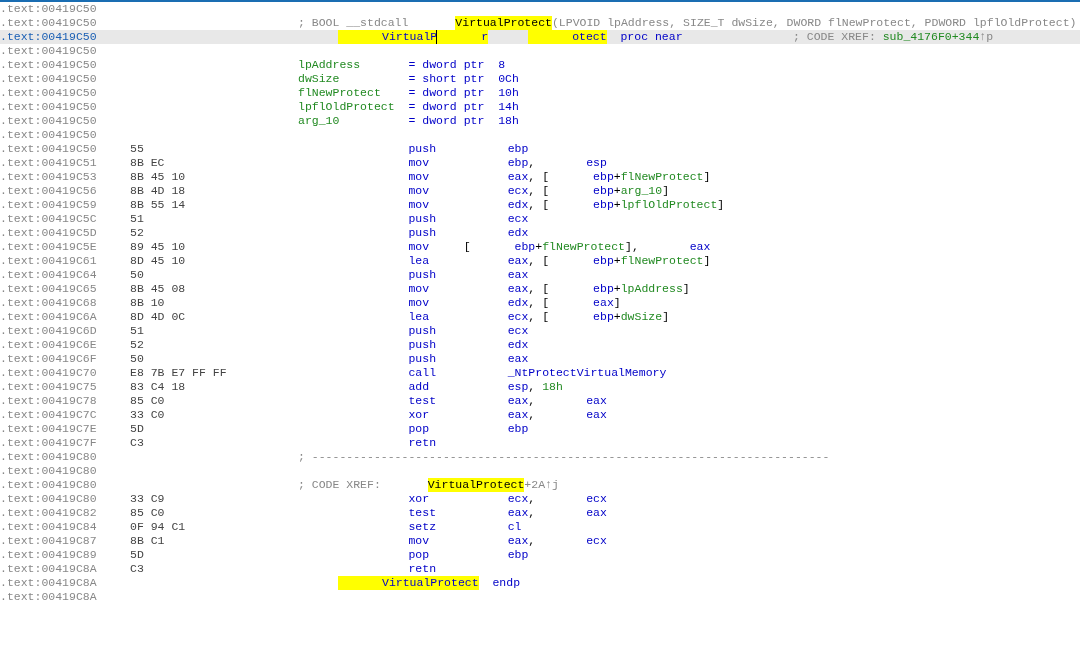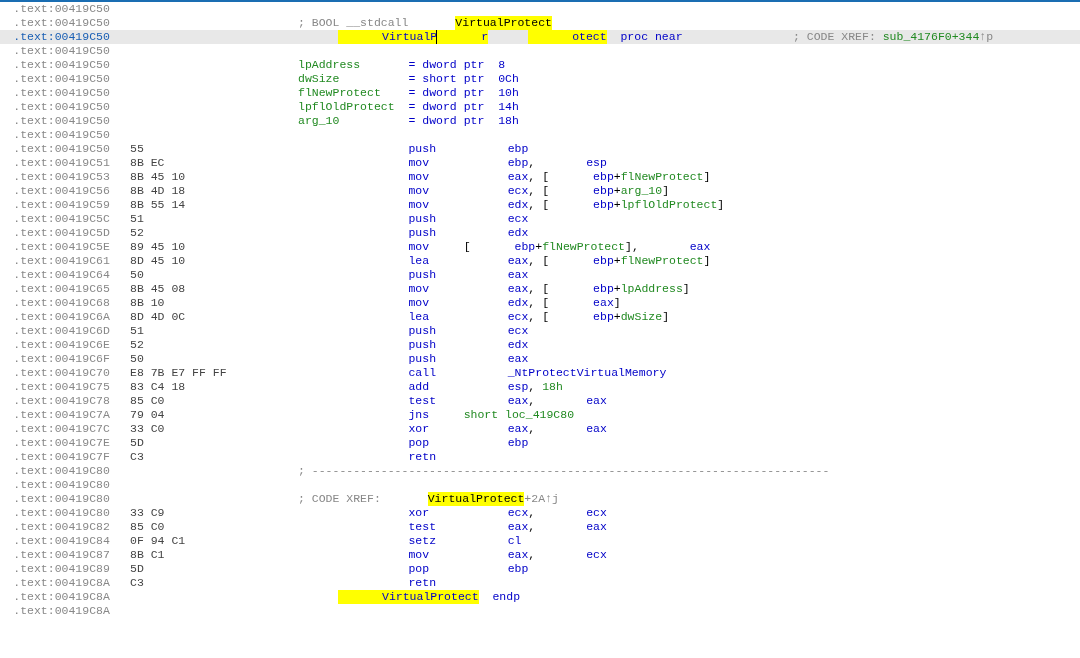--- a/index.html
+++ b/index.html
@@ -1,38 +1,38 @@
 <!DOCTYPE html>
 <html><head>
 <meta charset="utf-8">
 <style>
   html,body{margin:0;padding:0;background:#fff;font-family:Consolas,'Courier New',monospace;font-size:11.5px;line-height:14px;color:#000;}
   .view{width:1080px;height:658px;overflow:hidden;border-top:2px solid #1a6db2;}
   .row{display:flex;white-space:pre;}
   .row.highlight{background:#e8e8e8;}
-  .addr{color:#888;min-width:130px;text-align:center;}
+  .addr{color:#888;min-width:130px;}
   .addr.cur{color:#1a5fb4;}
   .bytes{color:#444;min-width:168px;}
   .op{color:#0000c8;}
   .num{color:#228a22;}
   .cmt{color:#888;}
   .ref{color:#228a22;}
   .nm{color:#0000c8;padding-left:44px;}
   .hl{background:#ffff00;margin-left:40px;}
   .sym{color:#000;}
   .dir{color:#0000c8;}
   .cursor{border-left:1px solid #000;margin-left:-1px;}
 </style>
 </head>
 <body>
 <div class="view">
 
 <div id="rows">
       <div class="row"><span class="addr">.text:00419C50 </span><span class="bytes">                        </span></div>
-      <div class="row"><span class="addr">.text:00419C50 </span><span class="bytes">                        </span><span class="cmt">; BOOL __stdcall </span><span class="hl">VirtualProtect</span></div>
+      <div class="row"><span class="addr">.text:00419C50 </span><span class="bytes">                        </span><span class="cmt">; BOOL __stdcall </span><span class="hl">VirtualProtect</span><span class="cmt">(LPVOID lpAddress, SIZE_T dwSize, DWORD flNewProtect, PDWORD lpflOldProtect)</span></div>
       <div class="row highlight"><span class="addr cur">.text:00419C50 </span><span class="bytes">                        </span><span class="hl nm">VirtualP</span><span class="hl nm cursor">r</span><span class="hl nm">otect</span><span>  </span><span class="dir">proc near                </span><span class="cmt">; CODE XREF: </span><span class="ref">sub_4176F0+344</span><span class="cmt">↑p</span></div>
       <div class="row"><span class="addr">.text:00419C50 </span><span class="bytes">                        </span></div>
       <div class="row"><span class="addr">.text:00419C50 </span><span class="bytes">                        </span><span class="ref">lpAddress       </span><span class="dir">= dword ptr  8</span></div>
       <div class="row"><span class="addr">.text:00419C50 </span><span class="bytes">                        </span><span class="ref">dwSize          </span><span class="dir">= short ptr  0Ch</span></div>
       <div class="row"><span class="addr">.text:00419C50 </span><span class="bytes">                        </span><span class="ref">flNewProtect    </span><span class="dir">= dword ptr  10h</span></div>
       <div class="row"><span class="addr">.text:00419C50 </span><span class="bytes">                        </span><span class="ref">lpflOldProtect  </span><span class="dir">= dword ptr  14h</span></div>
       <div class="row"><span class="addr">.text:00419C50 </span><span class="bytes">                        </span><span class="ref">arg_10          </span><span class="dir">= dword ptr  18h</span></div>
       <div class="row"><span class="addr">.text:00419C50 </span><span class="bytes">                        </span></div>
       <div class="row"><span class="addr">.text:00419C50 </span><span class="bytes">55                      </span><span>                </span><span class="op">push    </span><span class="nm">ebp</span></div>
       <div class="row"><span class="addr">.text:00419C51 </span><span class="bytes">8B EC                   </span><span>                </span><span class="op">mov     </span><span class="nm">ebp</span><span class="sym">, </span><span class="nm">esp</span></div>
@@ -46,21 +46,20 @@
       <div class="row"><span class="addr">.text:00419C64 </span><span class="bytes">50                      </span><span>                </span><span class="op">push    </span><span class="nm">eax</span></div>
       <div class="row"><span class="addr">.text:00419C65 </span><span class="bytes">8B 45 08                </span><span>                </span><span class="op">mov     </span><span class="nm">eax</span><span class="sym">, [</span><span class="nm">ebp</span><span class="sym">+</span><span class="ref">lpAddress</span><span class="sym">]</span></div>
       <div class="row"><span class="addr">.text:00419C68 </span><span class="bytes">8B 10                   </span><span>                </span><span class="op">mov     </span><span class="nm">edx</span><span class="sym">, [</span><span class="nm">eax</span><span class="sym">]</span></div>
       <div class="row"><span class="addr">.text:00419C6A </span><span class="bytes">8D 4D 0C                </span><span>                </span><span class="op">lea     </span><span class="nm">ecx</span><span class="sym">, [</span><span class="nm">ebp</span><span class="sym">+</span><span class="ref">dwSize</span><span class="sym">]</span></div>
       <div class="row"><span class="addr">.text:00419C6D </span><span class="bytes">51                      </span><span>                </span><span class="op">push    </span><span class="nm">ecx</span></div>
       <div class="row"><span class="addr">.text:00419C6E </span><span class="bytes">52                      </span><span>                </span><span class="op">push    </span><span class="nm">edx</span></div>
       <div class="row"><span class="addr">.text:00419C6F </span><span class="bytes">50                      </span><span>                </span><span class="op">push    </span><span class="nm">eax</span></div>
       <div class="row"><span class="addr">.text:00419C70 </span><span class="bytes">E8 7B E7 FF FF          </span><span>                </span><span class="op">call    </span><span class="nm">_NtProtectVirtualMemory</span></div>
       <div class="row"><span class="addr">.text:00419C75 </span><span class="bytes">83 C4 18                </span><span>                </span><span class="op">add     </span><span class="nm">esp</span><span class="sym">, </span><span class="num">18h</span></div>
       <div class="row"><span class="addr">.text:00419C78 </span><span class="bytes">85 C0                   </span><span>                </span><span class="op">test    </span><span class="nm">eax</span><span class="sym">, </span><span class="nm">eax</span></div>
-      <div class="row"><span class="addr">.text:00419C7A </span><span class="bytes">79 04                   </span><span>                </span><span class="op">jns     </span><span class="ref">short loc_419C80</span></div>
       <div class="row"><span class="addr">.text:00419C7C </span><span class="bytes">33 C0                   </span><span>                </span><span class="op">xor     </span><span class="nm">eax</span><span class="sym">, </span><span class="nm">eax</span></div>
       <div class="row"><span class="addr">.text:00419C7E </span><span class="bytes">5D                      </span><span>                </span><span class="op">pop     </span><span class="nm">ebp</span></div>
       <div class="row"><span class="addr">.text:00419C7F </span><span class="bytes">C3                      </span><span>                </span><span class="op">retn    </span></div>
       <div class="row"><span class="addr">.text:00419C80 </span><span class="bytes">                        </span><span class="cmt">; ---------------------------------------------------------------------------</span></div>
       <div class="row"><span class="addr">.text:00419C80 </span><span class="bytes">                        </span></div>
       <div class="row"><span class="addr">.text:00419C80 </span><span class="bytes">                        </span><span class="cmt">; CODE XREF: </span><span class="hl">VirtualProtect</span><span class="cmt">+2A↑j</span></div>
       <div class="row"><span class="addr">.text:00419C80 </span><span class="bytes">33 C9                   </span><span>                </span><span class="op">xor     </span><span class="nm">ecx</span><span class="sym">, </span><span class="nm">ecx</span></div>
       <div class="row"><span class="addr">.text:00419C82 </span><span class="bytes">85 C0                   </span><span>                </span><span class="op">test    </span><span class="nm">eax</span><span class="sym">, </span><span class="nm">eax</span></div>
       <div class="row"><span class="addr">.text:00419C84 </span><span class="bytes">0F 94 C1                </span><span>                </span><span class="op">setz    </span><span class="nm">cl</span></div>
       <div class="row"><span class="addr">.text:00419C87 </span><span class="bytes">8B C1                   </span><span>                </span><span class="op">mov     </span><span class="nm">eax</span><span class="sym">, </span><span class="nm">ecx</span></div>

